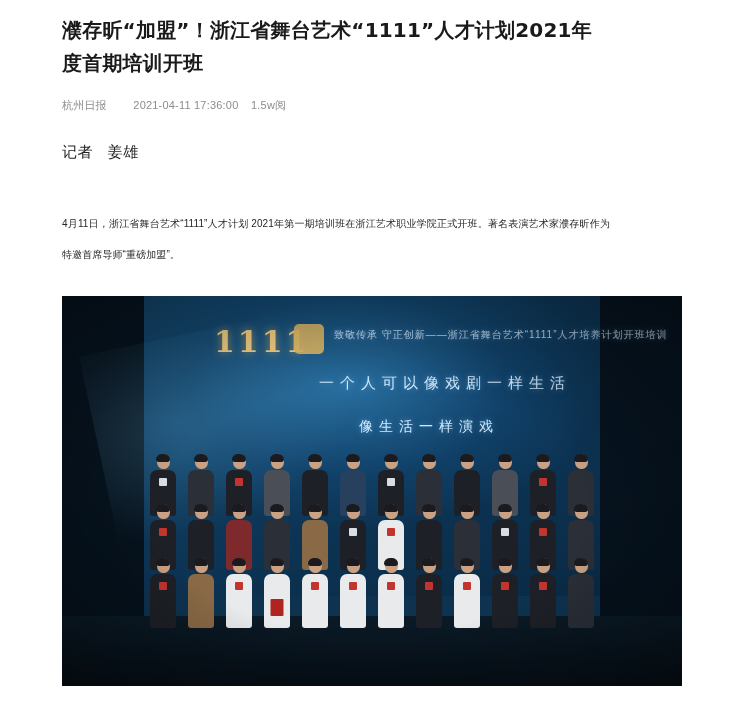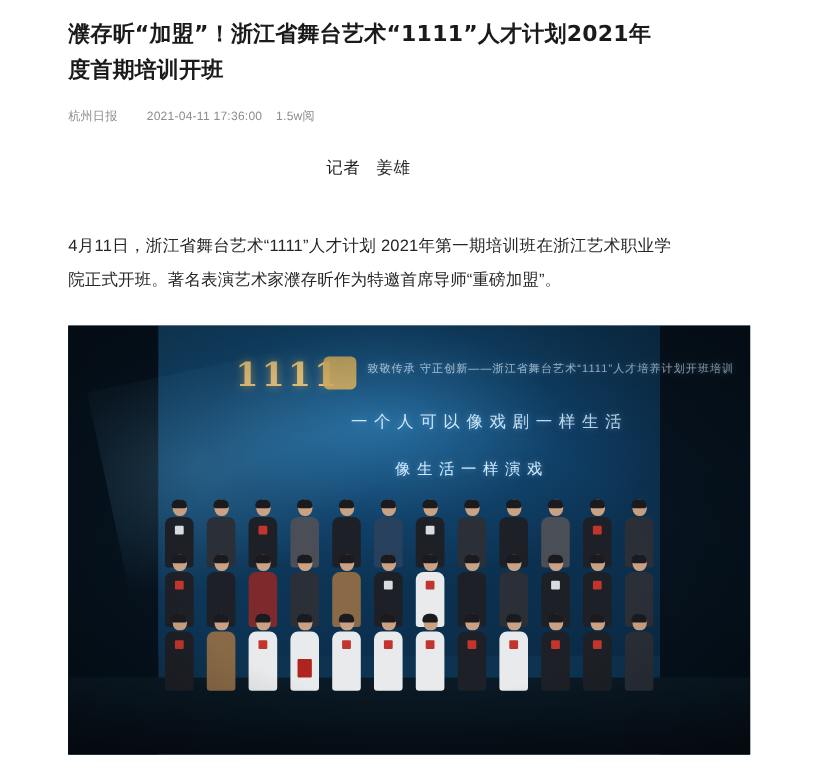--- a/index.html
+++ b/index.html
@@ -43,32 +43,32 @@
   }
   .meta .meta-sep {
     display: inline-block;
     width: 20px;
   }
   .meta .meta-gap {
     display: inline-block;
     width: 6px;
   }
   .byline {
-    text-align: center;
+    text-align: left;
     font-size: 15px;
     color: #222222;
     margin: 0 0 46px 0;
     padding-right: 2px;
     letter-spacing: 0.5px;
   }
   .byline .byline-name {
     margin-left: 10px;
   }
   .body-text {
-    font-size: 15px;
+    font-size: 10px;
     line-height: 31px;
     color: #262626;
     margin: 0 0 26px 0;
     text-align: justify;
     letter-spacing: 0.1px;
   }
   .figure {
     margin: 0;
     width: 620px;
     height: 390px;

